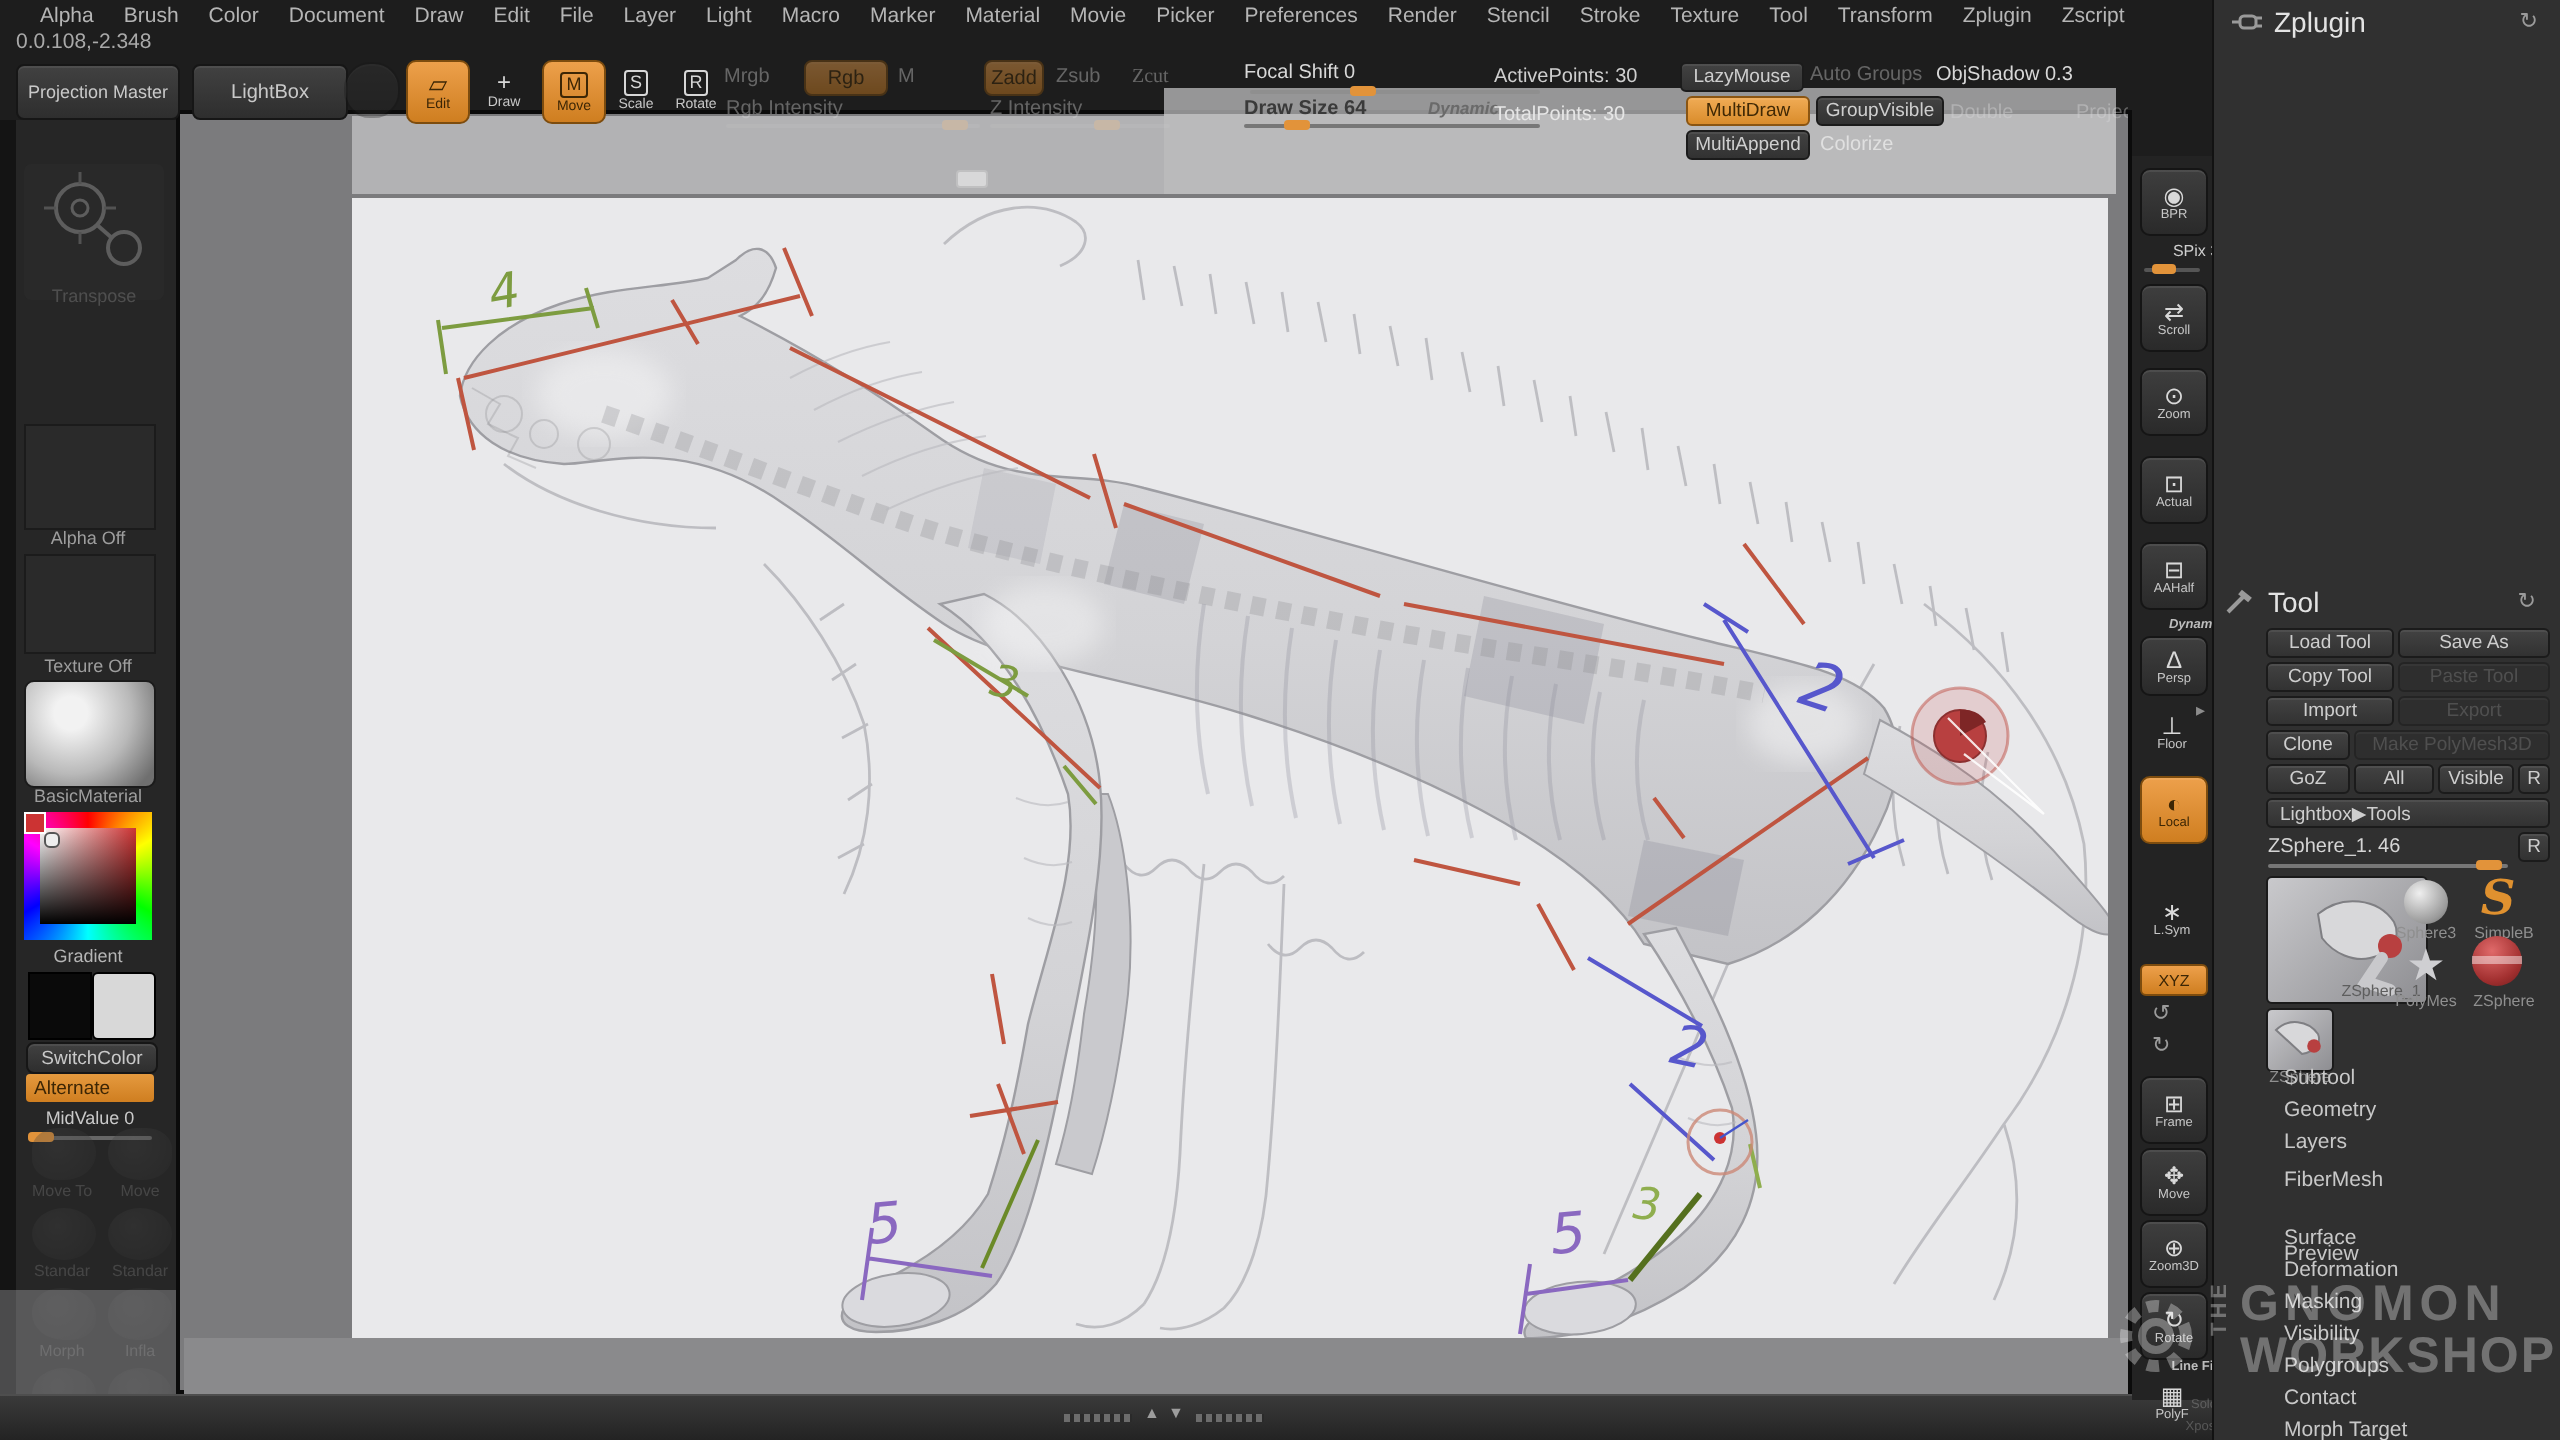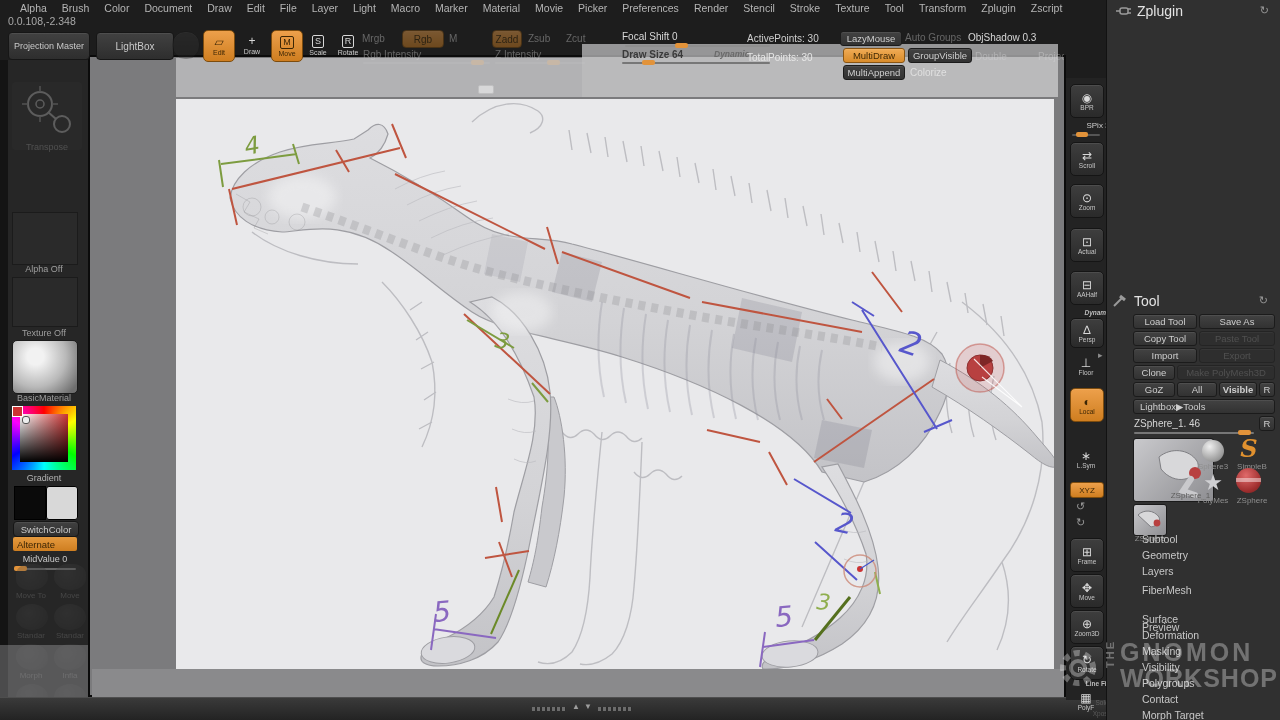--- a/index.html
+++ b/index.html
@@ -178,21 +178,21 @@
 <div class="a" style="z-index:1;">
   <div class="a t washed" style="left:362px;top:33px;">Mrgb</div>
   <div class="a btn orange washed" style="left:402px;top:30px;width:40px;height:16px;">Rgb</div>
   <div class="a t washed" style="left:449px;top:33px;">M</div>
   <div class="a t washed" style="left:363px;top:49px;">Rgb Intensity</div>
   <div class="a sl washed" style="left:363px;top:62px;width:127px;">
         <div class="knob" style="left:108px;"></div>
       </div>
   <div class="a btn orange washed" style="left:492px;top:30px;width:28px;height:16px;">Zadd</div>
   <div class="a t washed" style="left:528px;top:33px;">Zsub</div>
-  <div class="a t washed" style="left:566px;top:33px;">Zcut</div>
+  <div class="a t washed" style="left:566px;top:33px;font-family:Liberation Serif, serif;">Zcut</div>
   <div class="a t washed" style="left:495px;top:49px;">Z Intensity</div>
   <div class="a sl washed" style="left:495px;top:62px;width:90px;">
         <div class="knob" style="left:52px;"></div>
       </div>
   <div class="a t washed" style="left:975px;top:51px;">Double</div>
   <div class="a t washed" style="left:1038px;top:51px;width:26px;overflow:hidden;">ProjectAll</div>
   <div class="a t washed" style="left:905px;top:32px;">Auto Groups</div>
 </div>
 
 <div class="a" style="z-index:3;">
@@ -413,21 +413,21 @@
   <div class="tb" style="left:5px;top:4px;width:64px;">Load Tool</div>
   <div class="tb" style="left:71px;top:4px;width:76px;">Save As</div>
   <div class="tb" style="left:5px;top:21px;width:64px;">Copy Tool</div>
   <div class="tb dis" style="left:71px;top:21px;width:76px;">Paste Tool</div>
   <div class="tb" style="left:5px;top:38px;width:64px;">Import</div>
   <div class="tb dis" style="left:71px;top:38px;width:76px;">Export</div>
   <div class="tb" style="left:5px;top:55px;width:42px;">Clone</div>
   <div class="tb dis" style="left:49px;top:55px;width:98px;">Make PolyMesh3D</div>
   <div class="tb" style="left:5px;top:72px;width:42px;">GoZ</div>
   <div class="tb" style="left:49px;top:72px;width:40px;">All</div>
-  <div class="tb" style="left:91px;top:72px;width:38px;font-weight:bold;">Visible</div>
+  <div class="tb" style="left:91px;top:72px;width:38px;">Visible</div>
   <div class="tb" style="left:131px;top:72px;width:16px;">R</div>
   <div class="tb" style="left:5px;top:89px;width:142px;justify-content:flex-start;padding-left:6px;">Lightbox▶Tools</div>
   <div class="a t" style="left:6px;top:108px;color:#d5d5d5;">ZSphere_1. 46</div>
   <div class="a sl" style="left:6px;top:122px;width:120px;background:#777;">
         <div class="knob" style="left:104px;"></div>
       </div>
   <div class="tb" style="left:131px;top:106px;width:16px;">R</div>
 
   <div class="a" style="left:5px;top:128px;width:62px;height:62px;background:linear-gradient(135deg,#c9c9cc,#8e8e92);border:1px solid #1a1a1a;border-radius:3px;padding-left:17px;">
     <svg width="62" height="62">

